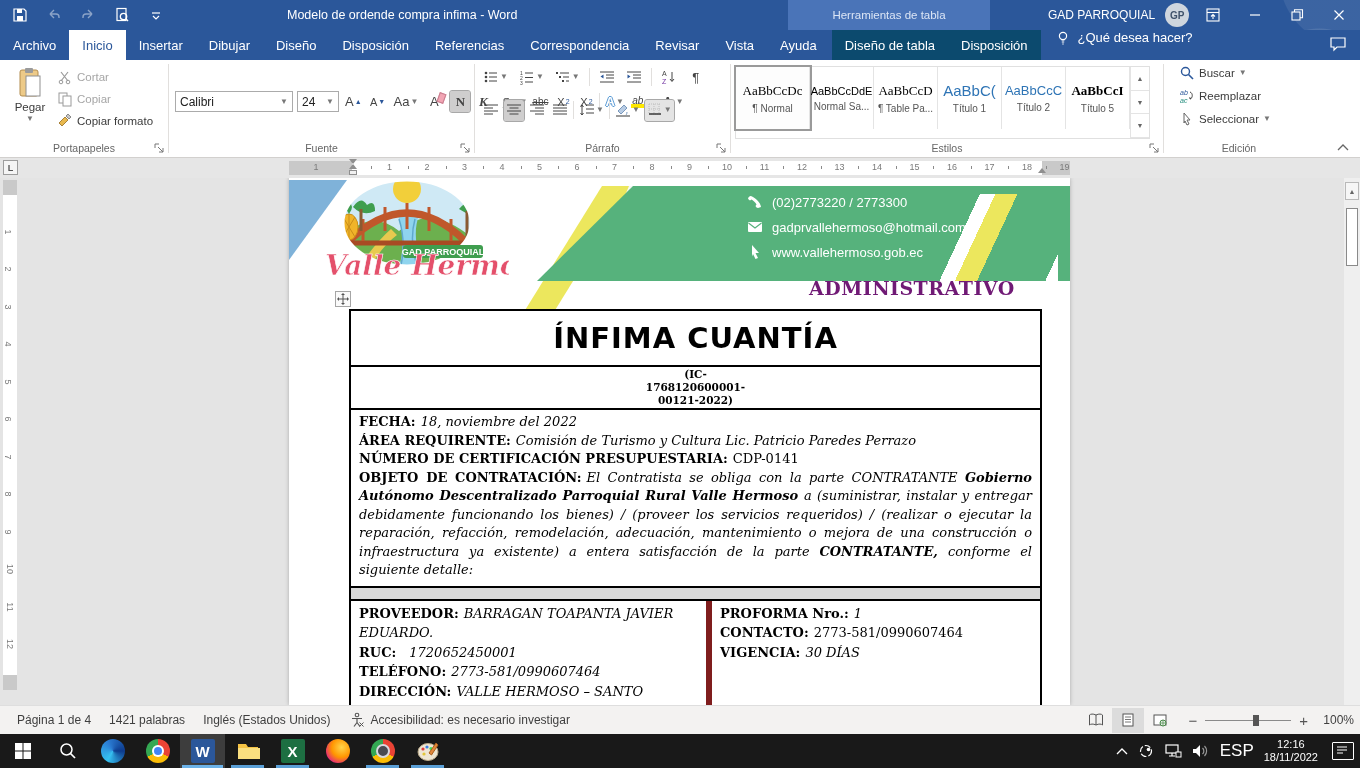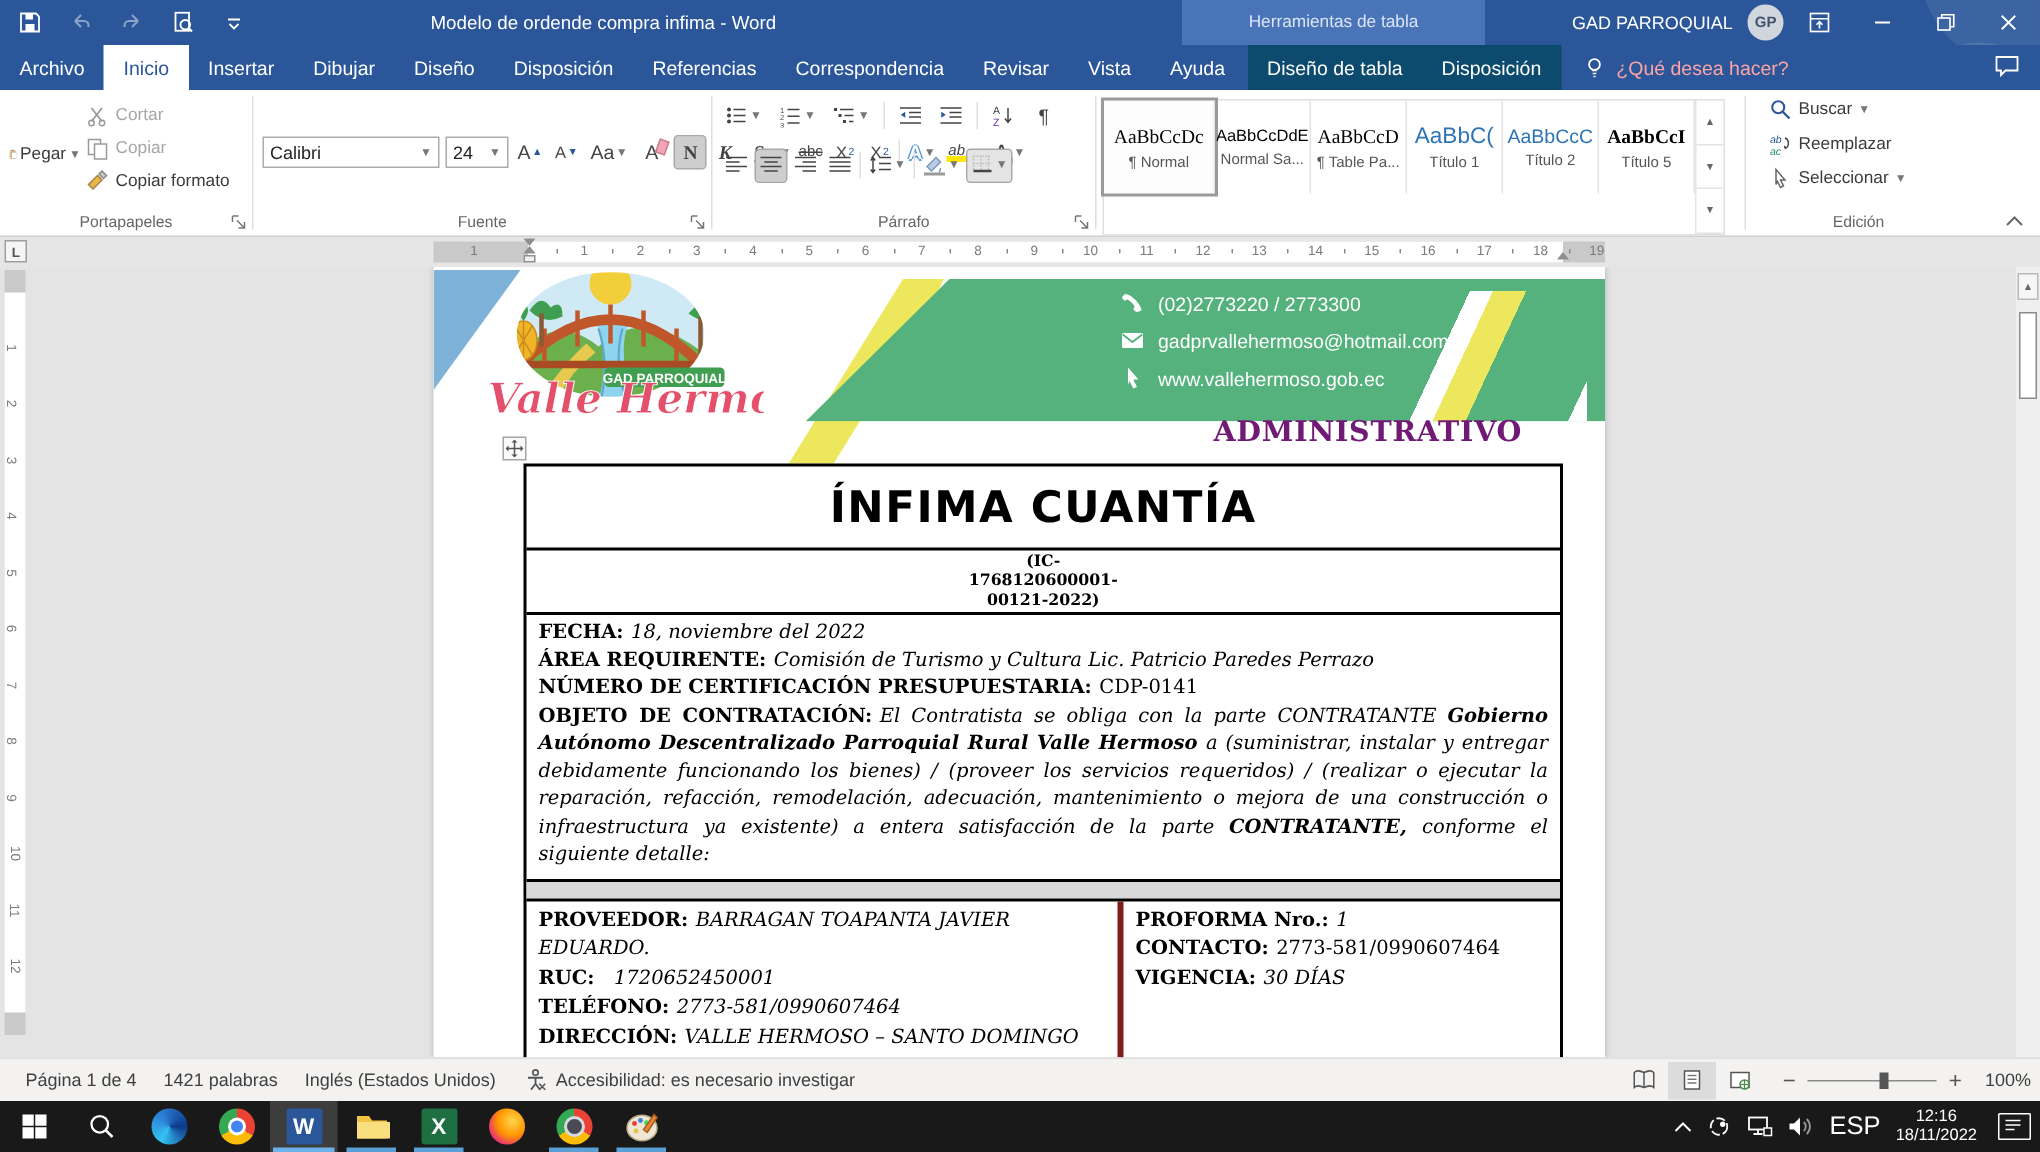--- a/index.html
+++ b/index.html
@@ -21,34 +21,34 @@
   .avatar { width:24px; height:24px; border-radius:50%; background:#cfd6de; color:#40536b; font-size:10px; font-weight:bold;
     display:flex; align-items:center; justify-content:center; }
   .win-ctrls { position:absolute; right:0; top:0; height:30px; display:flex; }
   .wbtn { width:42px; height:30px; display:flex; align-items:center; justify-content:center; color:#fff; }
 
   
   .tabrow { position:relative; height:30px; background:#2b579a; display:flex; align-items:flex-end; color:#fff; }
   .tab { padding:0 13px; height:30px; display:flex; align-items:center; font-size:13px; cursor:default; }
   .tab.active { background:#fff; color:#2b579a; }
   .ctx-tabs { height:30px; background:#0c4a6e; display:flex; margin-left:2px;align-items:flex-end; }
-  .tellme { display:flex; align-items:center; gap:7px; margin-left:14px; font-size:13px; color:#fca5a5; height:30px; }
+  .tellme { display:flex; gap:7px; margin-left:14px; font-size:13px; color:#ffffff; height:30px; }
   .feedback { position:absolute; right:12px; top:4px; }
 
   
   .ribbon { position:relative; height:98px; background:#fff; border-bottom:1px solid #d2d0ce; display:flex; }
   .rgroup { display:flex; flex-direction:column; height:97px; }
   .rgroup-content { flex:1; display:flex; padding:4px 6px 0 6px; }
   .rgroup-label { height:18px; display:flex; align-items:center; justify-content:center; gap:6px;
     font-size:10.5px; color:#666; position:relative; }
   .launcher { position:absolute; right:3px; bottom:3px; width:11px; height:11px; color:#777; }
   .rdiv { width:1px; background:#e1dfdd; margin:4px 0; }
   .rbtn { display:flex; align-items:center; gap:4px; font-size:11.5px; color:#3b3b3b; padding:1px 3px; border-radius:2px; }
   .rbtn.dim { color:#a6a6a6; }
-  .bigbtn { width:48px; display:flex; flex-direction:row; align-items:center; justify-content:flex-start; gap:2px;
+  .bigbtn { width:48px; display:flex; flex-direction:column; align-items:center; justify-content:flex-start; gap:2px;
     font-size:11.5px; color:#3b3b3b; padding-top:3px; }
   .caret { font-size:8px; color:#777; line-height:1; }
   .combo { display:flex; align-items:center; justify-content:space-between; border:1px solid #ababab; background:#fff;
     height:21px; font-size:12px; padding:0 4px; color:#222; }
   .fbtn { min-width:20px; height:21px; display:flex; align-items:center; justify-content:center; gap:1px;
     font-size:13px; color:#444; border-radius:2px; padding:0 2px; }
   .fbtn.toggled { background:#cfcece; outline:1px solid #a8a8a8; }
   .glyph-b { font-weight:bold; font-family:"Liberation Serif",serif; }
   .underbar { display:block; width:14px; height:4px; margin-top:-2px; }
   .stylebox { width:64px; height:62px; border-right:1px solid #e4e4e4; display:flex; flex-direction:column;
@@ -111,21 +111,21 @@
   .order-l { width:562px; background:#d9d9d9; border-right:2px solid #000; display:flex; align-items:center;
     justify-content:center; font-weight:bold; font-size:13px; padding:6px 8px; text-align:center; }
   .order-r { flex:1; display:flex; flex-direction:column; align-items:center; justify-content:center;
     font-weight:bold; font-size:10.5px; line-height:13px; padding:1px; text-align:center; }
   .sec-details { border-top:2px solid #000; padding:3px 8px 6px 8px; font-size:13px; line-height:18.5px; text-align:justify; }
   .lbl { font-weight:bold; margin-right:5px; }
   .it { font-style:italic; }
   .bi { font-style:italic; font-weight:bold; }
   .sec-gray { height:13px; background:#d9d9d9; border-top:2px solid #000; }
   .sec-supplier { display:flex; border-top:2px solid #000; font-size:13px; line-height:19.5px; }
-  .sup-l { width:398px; border-right:4px solid #7f1d1d; padding:3px 8px 5px 8px; }
+  .sup-l { width:361px; border-right:6px solid #7f1d1d; padding:3px 8px 5px 8px; }
   .sup-r { flex:1; padding:3px 8px; }
 
   
   .scrollbar { position:absolute; right:0; top:0; width:16px; height:527px; background:#efefef; }
   .sb-up { position:absolute; left:1px; top:4px; width:14px; height:18px; background:#f6f6f6; border:1px solid #b9b9b9;
     display:flex; align-items:center; justify-content:center; font-size:7px; color:#666; }
   .sb-thumb { position:absolute; left:2px; top:30px; width:12px; height:58px; background:#fff; border:1px solid #8a8a8a; }
 
   
   .statusbar { height:29px; background:#f3f2f1; border-top:1px solid #dedede; display:flex; align-items:center;
@@ -508,20 +508,29 @@
         <div class="stylebox">
           <span class="sprev" style="font-family:'Liberation Serif',serif;font-weight:bold;font-size:13px">AaBbCcI</span>
           <span class="sname">Título 5</span>
         </div>
         <div class="sarrows">
           <span class="sarrow">▲</span>
           <span class="sarrow">▼</span>
           <span class="sarrow">▼</span>
         </div>
       </div>
+    </div>
+    <div class="rgroup-label">
+        <span>Estilos</span>
+      <span class="launcher">
+          <svg viewBox="0 0 11 11" width="11" height="11">
+            <path d="M1 1 v4 M1 1 h4" stroke="#777" fill="none"></path>
+            <path d="M4 4 l5 5 M9 5 v4 h-4" stroke="#777" fill="none"></path>
+          </svg>
+        </span>
     </div>
   </div>
   <div class="rdiv"></div>
 
   <div class="rgroup" style="width:150px">
     <div class="rgroup-content" style="flex-direction:column;gap:5px;padding-left:12px;">
       <div class="rbtn">
         <svg class="ico16" viewBox="0 0 16 16">
             <circle cx="6.5" cy="6.5" r="4" fill="none" stroke="#2b579a" stroke-width="1.4"></circle>
             <path d="M9.5 9.5 L14 14" stroke="#2b579a" stroke-width="1.6"></path>

